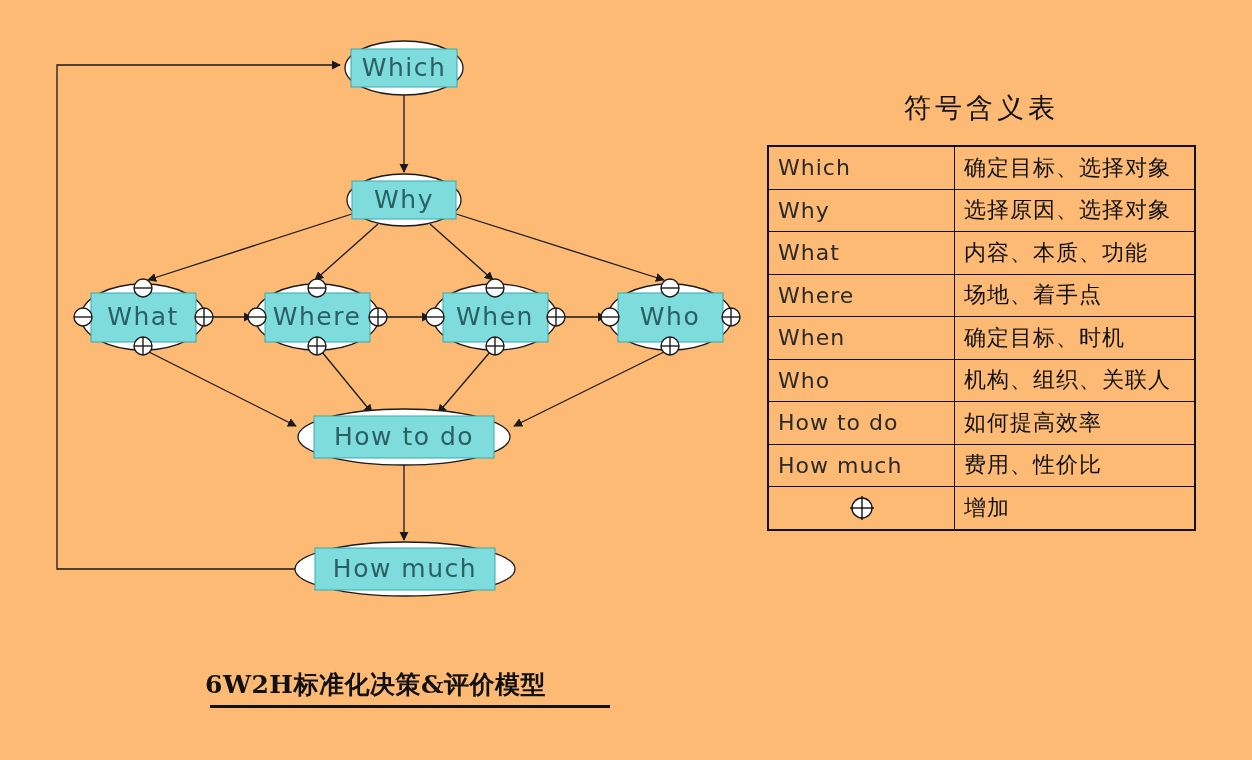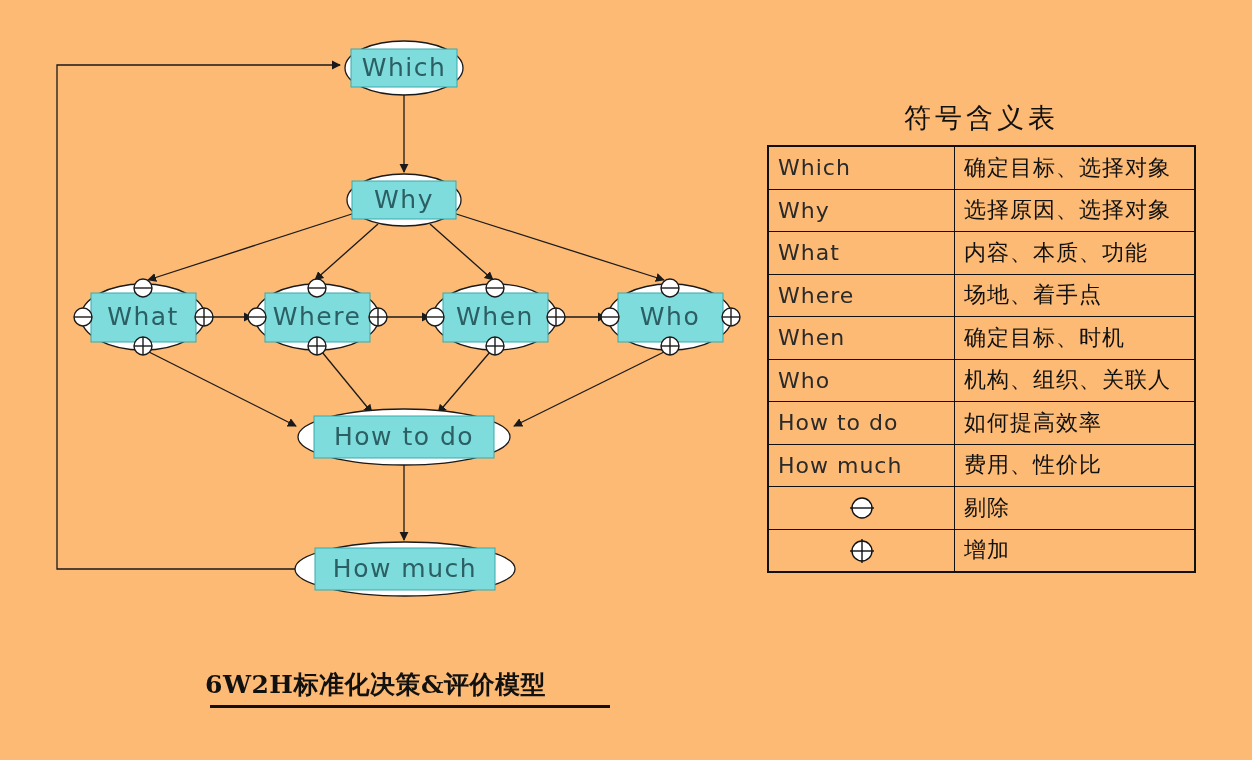--- a/index.html
+++ b/index.html
@@ -33,21 +33,20 @@
   }
   #caption-rule{position:absolute;left:210px;top:705px;width:400px;height:3px;background:#111;}
 
   
   #legend-title{
     position:absolute;left:767px;top:90px;width:429px;
     text-align:center;
     font-family:"DejaVu Serif",serif;
     font-size:27px;color:#111;letter-spacing:4px;
     white-space:nowrap;
-    margin-top:10px;
   }
   #legend-table{
     position:absolute;left:767px;top:145px;width:429px;
     border-collapse:collapse;
     border:2px solid #111;
     table-layout:fixed;
   }
   #legend-table td{
     border:1px solid #111;
     height:41.5px;
@@ -257,27 +256,20 @@
           <td class="c-mean">如何提高效率</td>
         </tr>
         <tr>
           <td class="c-term">How much</td>
           <td class="c-mean">费用、性价比</td>
         </tr>
         <tr>
           <td class="c-term sym"><svg width="26" height="26" viewBox="0 0 26 26" class="symglyph">
               <circle cx="13" cy="13" r="10" fill="#fff" stroke="#111" stroke-width="1.4"></circle>
               <line x1="1" y1="13" x2="25" y2="13" stroke="#111" stroke-width="1.4"></line>
-            </svg></td>
-          <td class="c-mean">剔除</td>
-        </tr>
-        <tr>
-          <td class="c-term sym"><svg width="26" height="26" viewBox="0 0 26 26" class="symglyph">
-              <circle cx="13" cy="13" r="10" fill="#fff" stroke="#111" stroke-width="1.4"></circle>
-              <line x1="1" y1="13" x2="25" y2="13" stroke="#111" stroke-width="1.4"></line>
               <line x1="13" y1="1" x2="13" y2="25" stroke="#111" stroke-width="1.4"></line>
             </svg></td>
           <td class="c-mean">增加</td>
         </tr>
       </tbody>
 </table>
 
 </div>
 
 </body></html>

